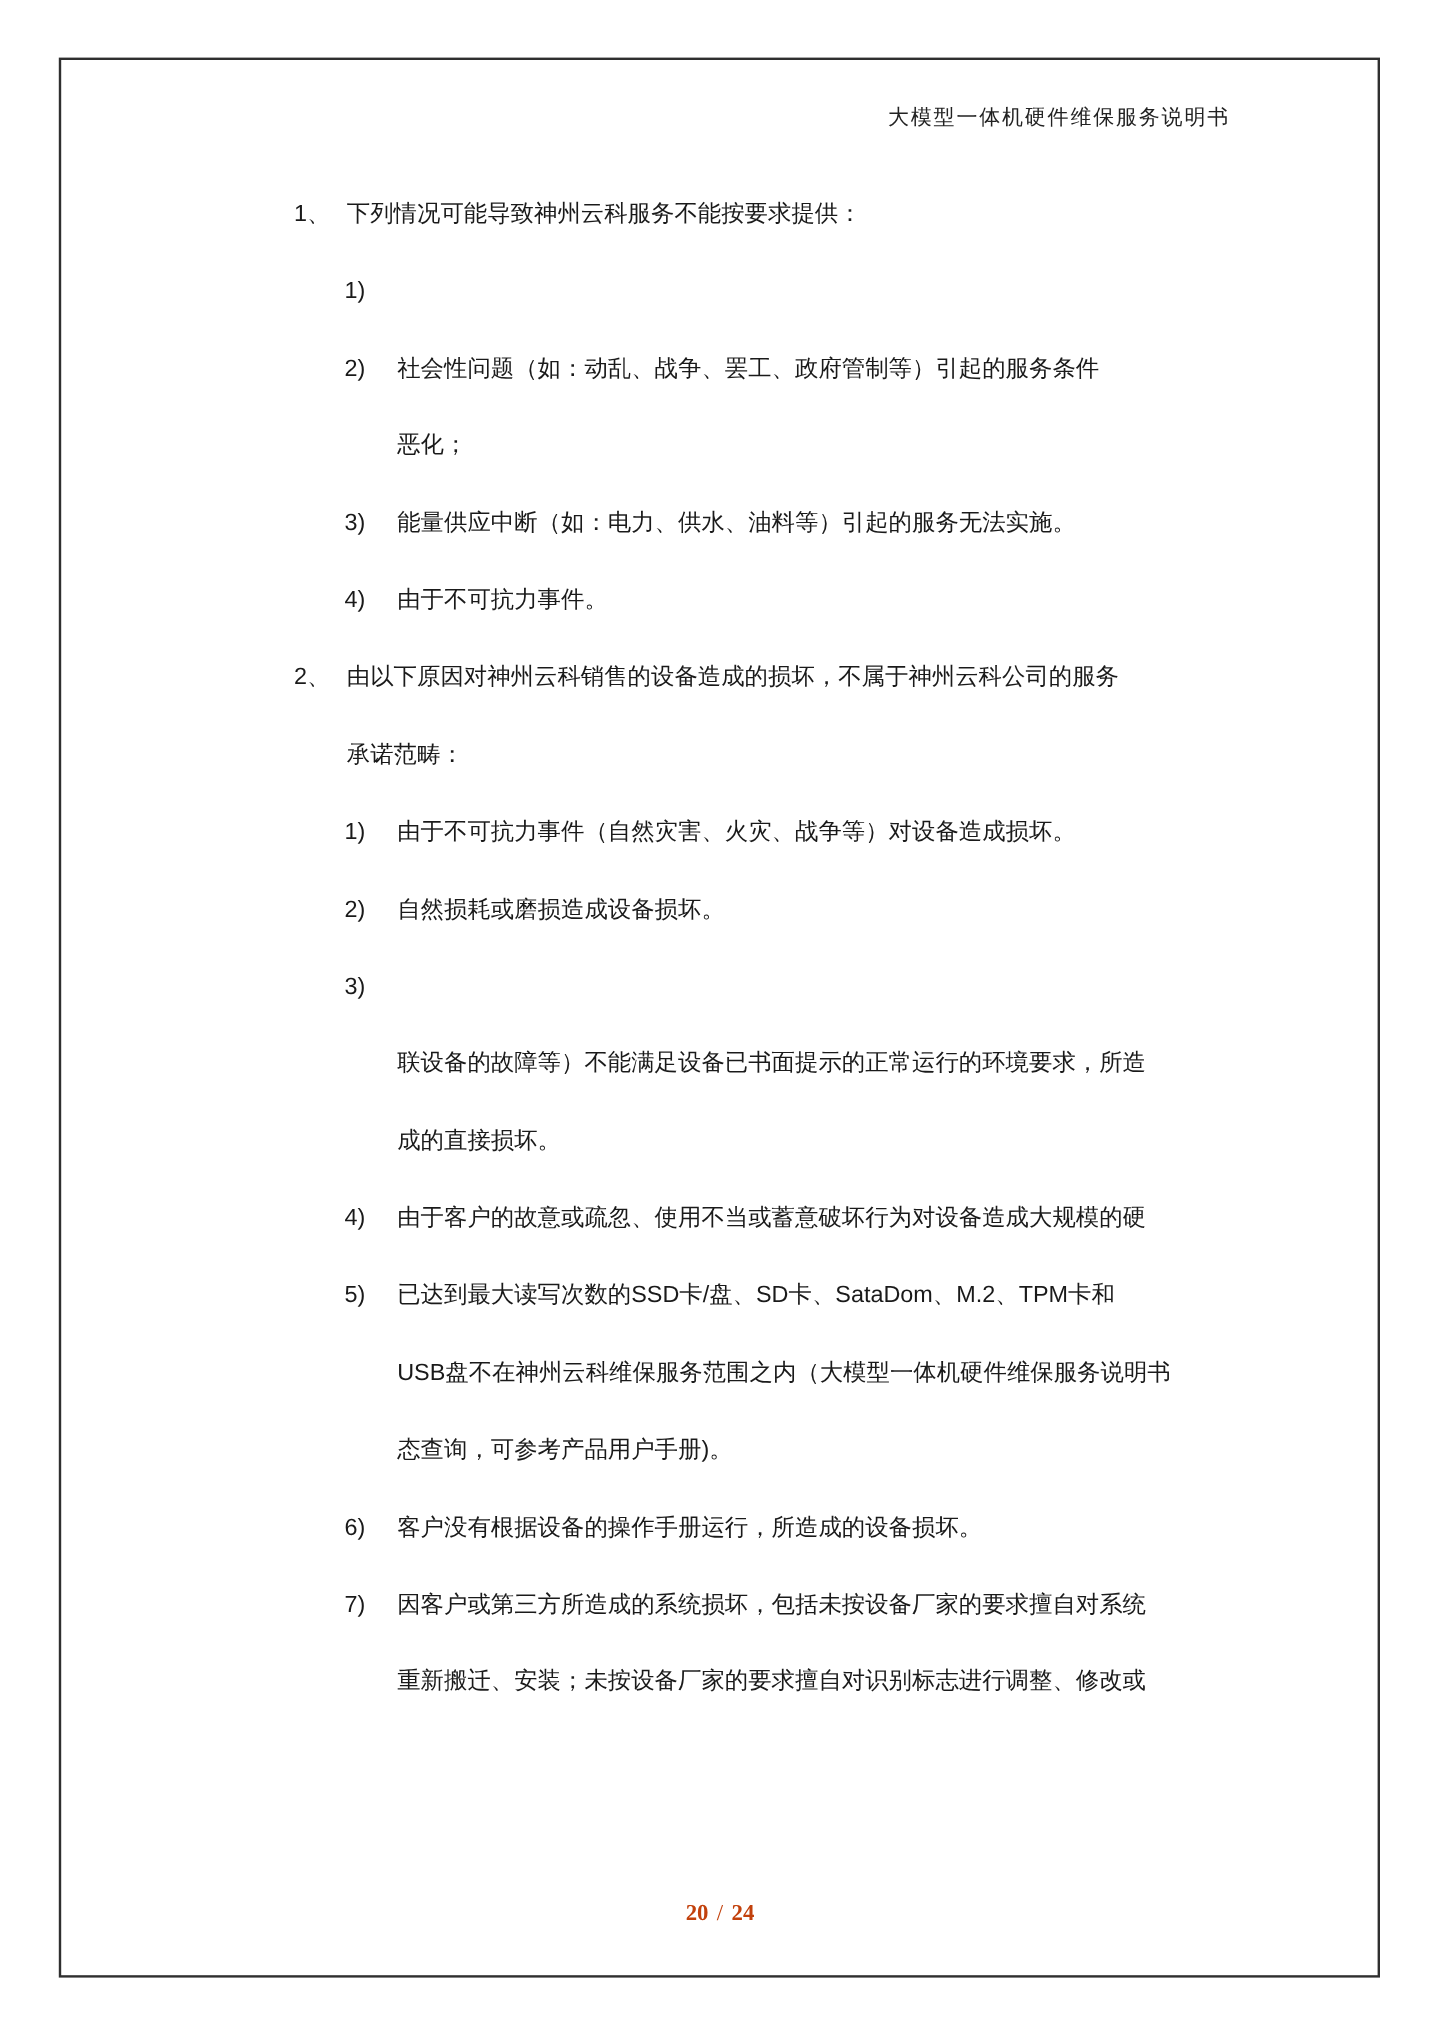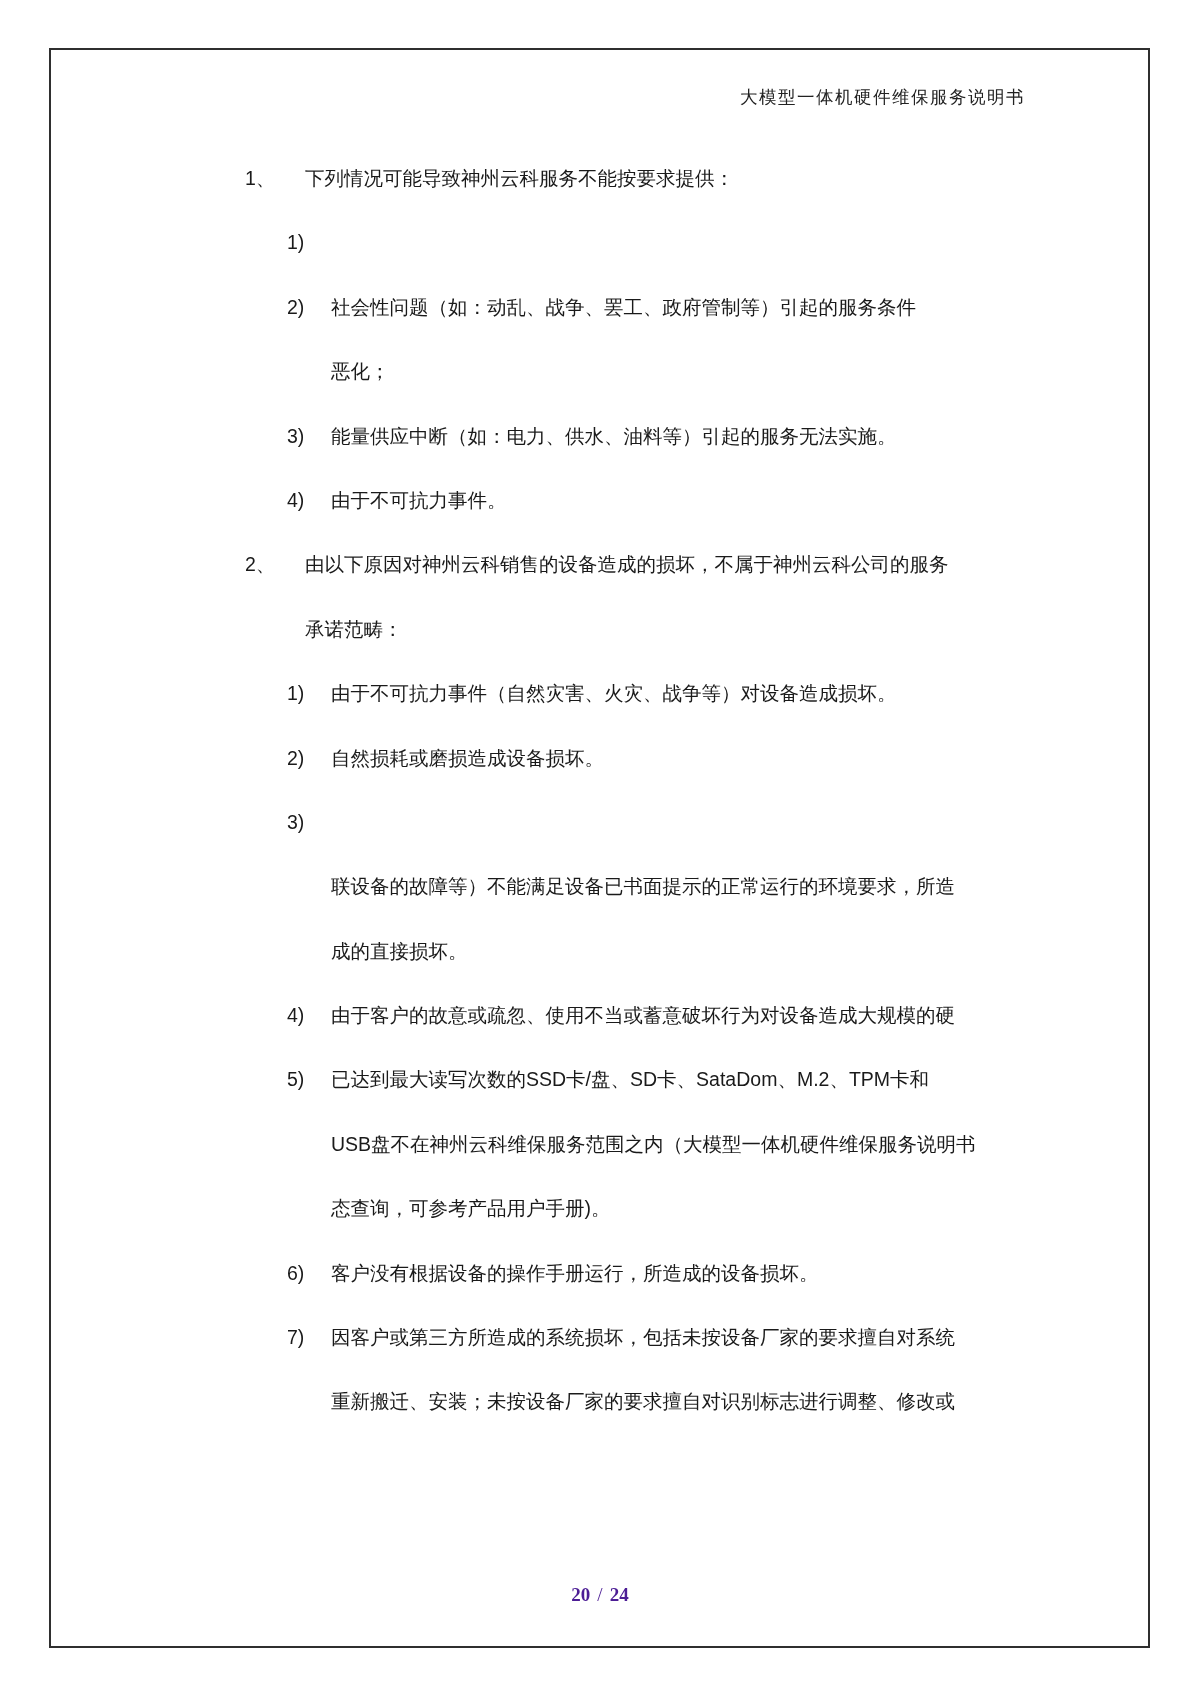--- a/index.html
+++ b/index.html
@@ -31,30 +31,30 @@
     position:absolute;top:146px;left:0;width:1200px;
     font-size:19.5px;
   }
   .ln{position:relative;height:64.4px;}
   .ln span{
     position:absolute;top:0;
     line-height:64.4px;
     white-space:nowrap;
   }
   .num-sec{left:245px;}
-  .txt-sec{left:305px;}
+  .txt-sec{left:289px;}
   .num-item{left:287px;}
   .txt-item{left:331px;}
   .footer{
     position:absolute;top:1584px;left:0;width:1200px;
     text-align:center;
     font-family:"Liberation Serif", serif;
     font-size:19px;
     font-weight:bold;
-    color:#4c1d95;
+    color:#c2410c;
   }
   .footer .sep{font-weight:normal;padding:0 7px;}
 </style>
 </head>
 <body>
 
 <div class="page">
   <div class="page-border"></div>
 
   <div class="running-header">大模型一体机硬件维保服务说明书</div>

